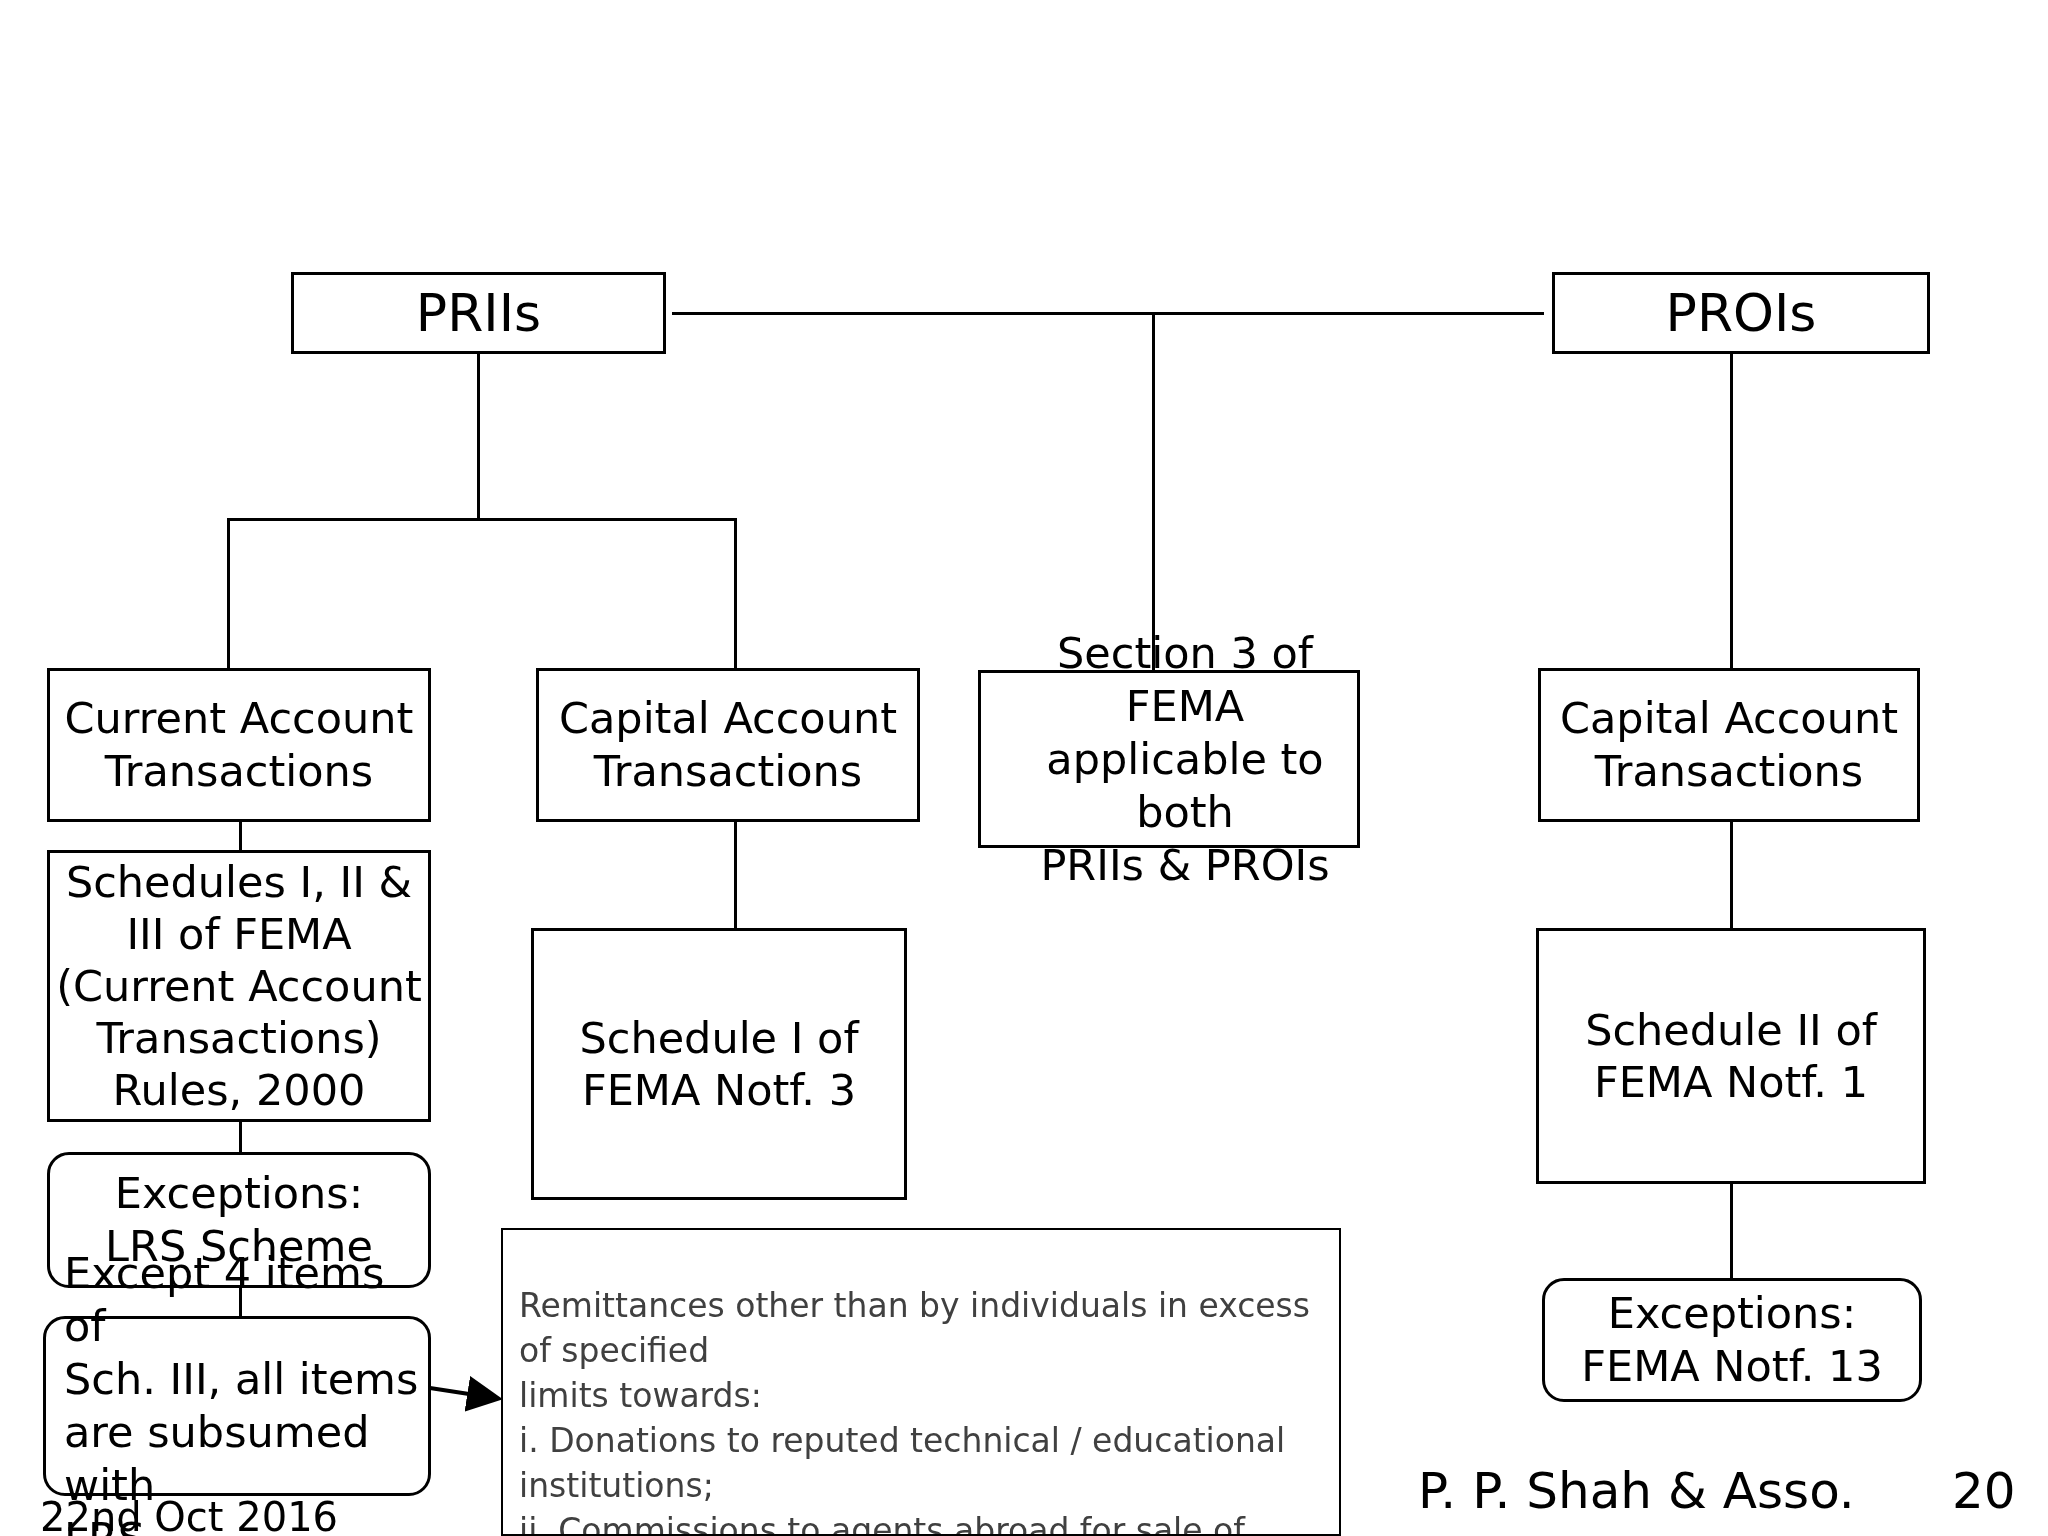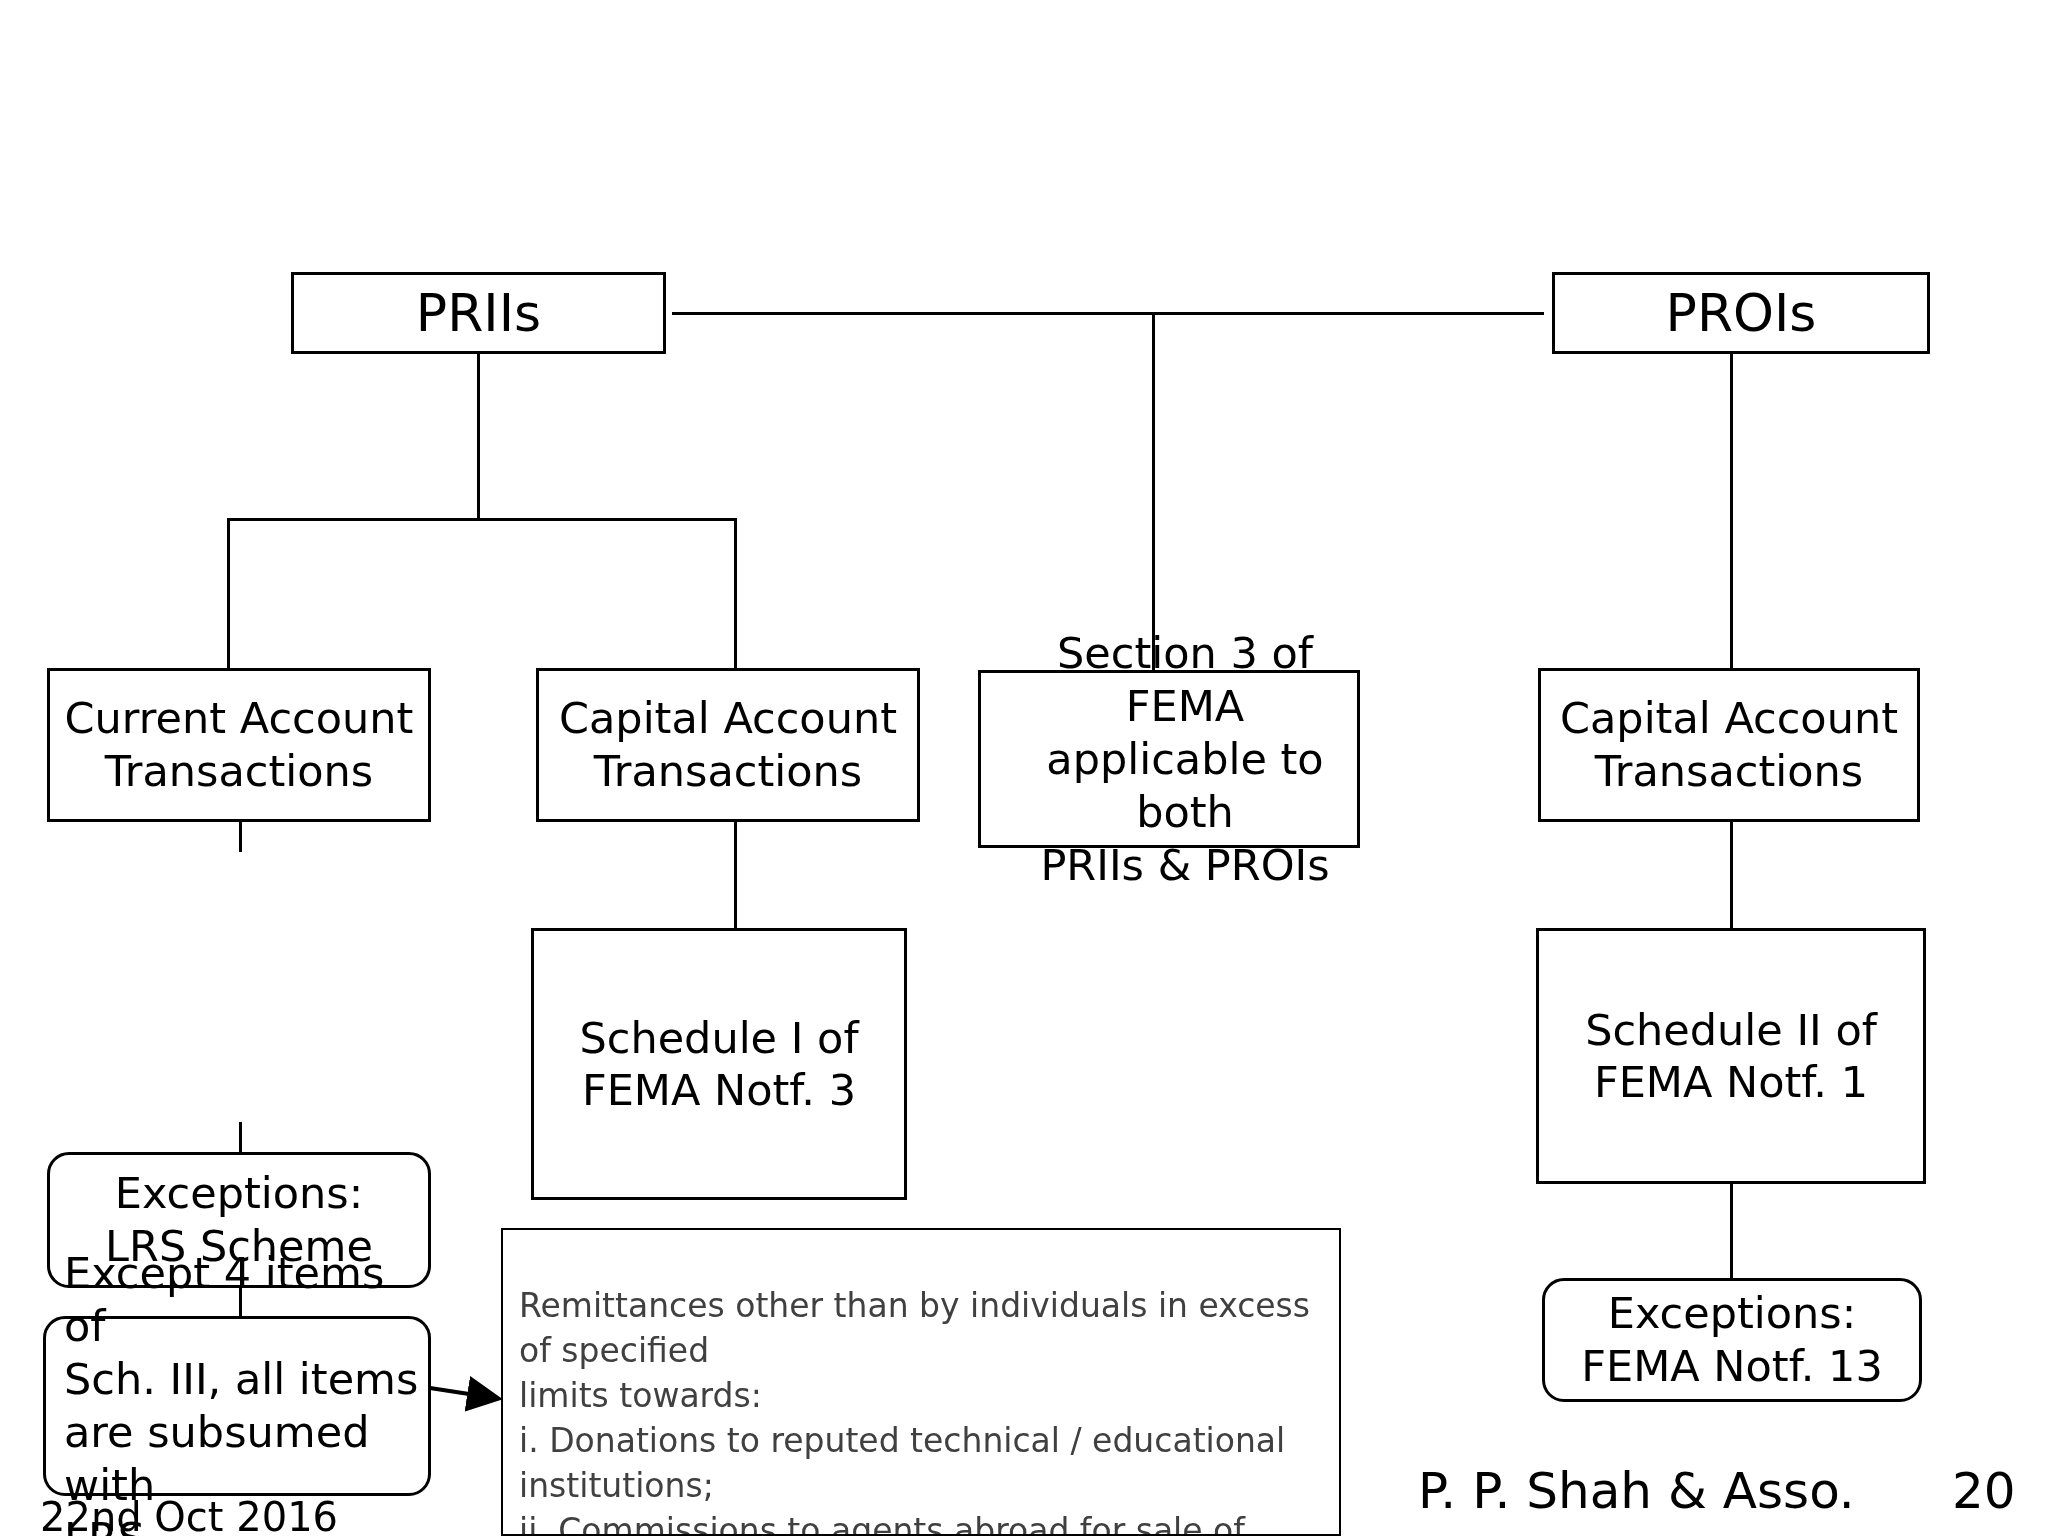--- a/index.html
+++ b/index.html
@@ -178,20 +178,27 @@
     <span class="nt">Section 3 of FEMA
 applicable to both
 PRIIs &amp; PROIs</span>
   </div>
 
   <div class="node mid-node" style="left:1538px; top:668px; width:382px; height:154px;">
     <span class="nt">Capital Account
 Transactions</span>
   </div>
 
+  <div class="node sched-node" style="left:47px; top:850px; width:384px; height:272px;">
+    <span class="nt">Schedules I, II &amp;
+III of FEMA
+(Current Account
+Transactions)
+Rules, 2000</span>
+  </div>
 
   <div class="node sched-node" style="left:531px; top:928px; width:376px; height:272px;">
     <span class="nt">Schedule I of
 FEMA  Notf. 3</span>
   </div>
 
   <div class="node sched-node" style="left:1536px; top:928px; width:390px; height:256px;">
     <span class="nt">Schedule II of
 FEMA  Notf. 1</span>
   </div>

